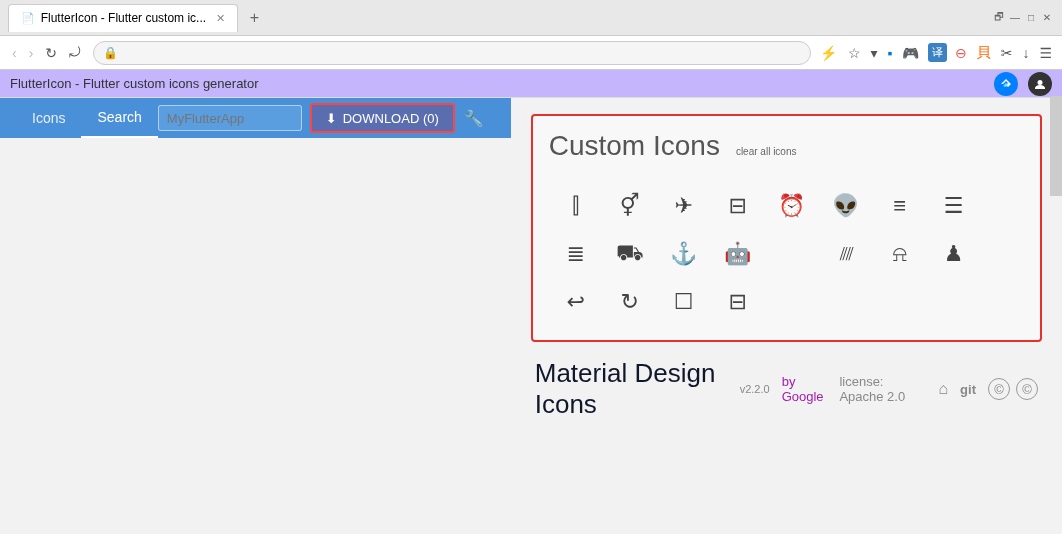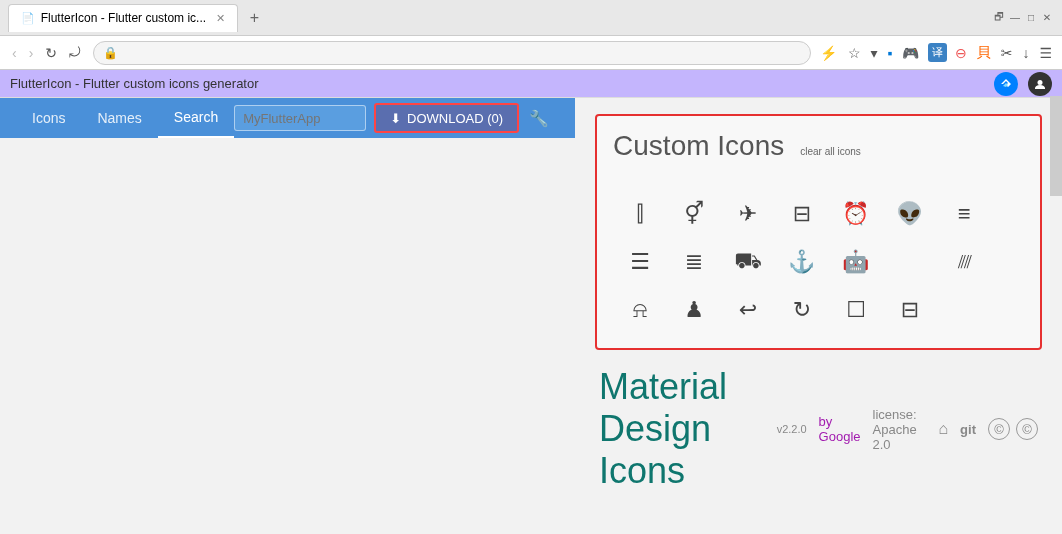--- a/index.html
+++ b/index.html
@@ -225,21 +225,21 @@
     .nav-spacer { flex: 1; }
 
     .app-name-input {
       background: #5a9ee0;
       border: 1px solid rgba(255,255,255,0.5);
       border-radius: 3px;
       color: white;
       padding: 4px 8px;
       font-size: 13px;
       height: 26px;
-      width: 132px;
+      width: 144px;
     }
 
     .download-btn {
       background: #5a6eaf;
       border: 2px solid #ff4444;
       border-radius: 3px;
       color: white;
       padding: 4px 14px;
       font-size: 13px;
       cursor: pointer;
@@ -271,21 +271,21 @@
       border-radius: 4px;
       background: #f8f8f8;
       padding: 14px 16px;
       margin-bottom: 16px;
     }
 
     .section-header {
       display: flex;
       align-items: baseline;
       gap: 16px;
-      margin-bottom: 28px;
+      margin-bottom: 20px;
     }
 
     .section-title {
       font-size: 28px;
       color: #555;
       font-weight: 300;
     }
 
     .clear-link {
       font-size: 10px;
@@ -313,22 +313,22 @@
 
     
     .material-section {
       display: flex;
       align-items: center;
       gap: 12px;
       padding: 0 4px;
     }
 
     .material-title {
-      font-size: 36px;
-      color: #0f766e;
+      font-size: 26px;
+      color: #0f172a;
       font-weight: 300;
     }
 
     .version-badge {
       font-size: 11px;
       color: #888;
     }
 
     .by-google {
       font-size: 13px;
@@ -427,23 +427,20 @@
       </div>
       <div style="width:12px;background:#ccc;height:100px;position:absolute;right:0;top:96px;"></div>
     </div>
   </div>
 
   <div class="page-content">
 
     <div class="nav-bar">
       <div class="nav-tab">
         <span>Icons</span>
-      </div>
-      <div class="nav-tab">
-        <span>Names</span>
       </div>
       <div class="nav-search">
         <span>Search</span>
       </div>
       <div class="nav-spacer"></div>
       <input class="app-name-input" placeholder="MyFlutterApp" style="">
       <button class="download-btn">
         <span>⬇</span>
         <span>DOWNLOAD (0)</span>
       </button>

